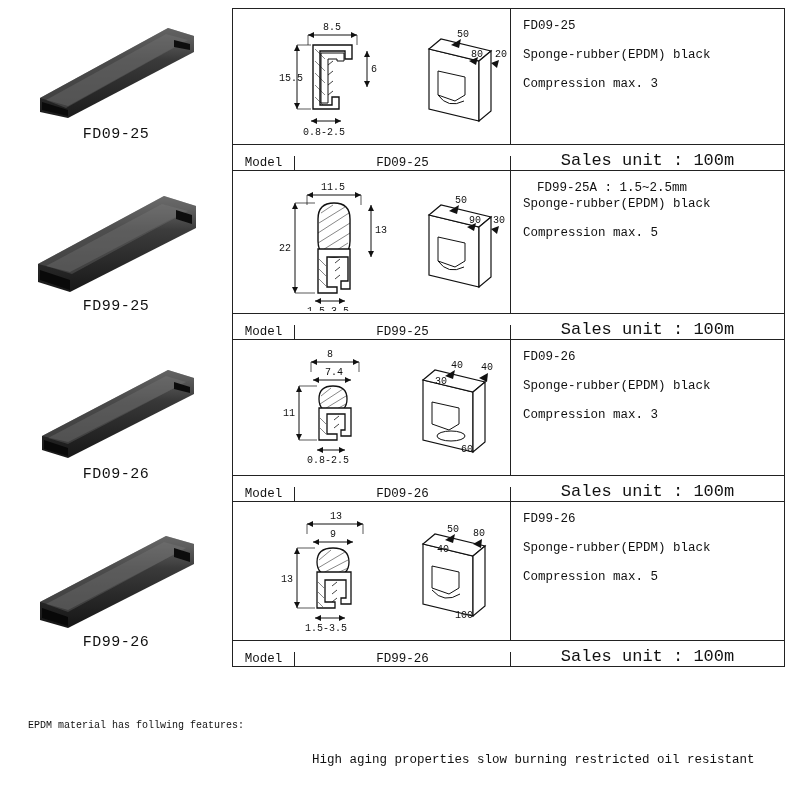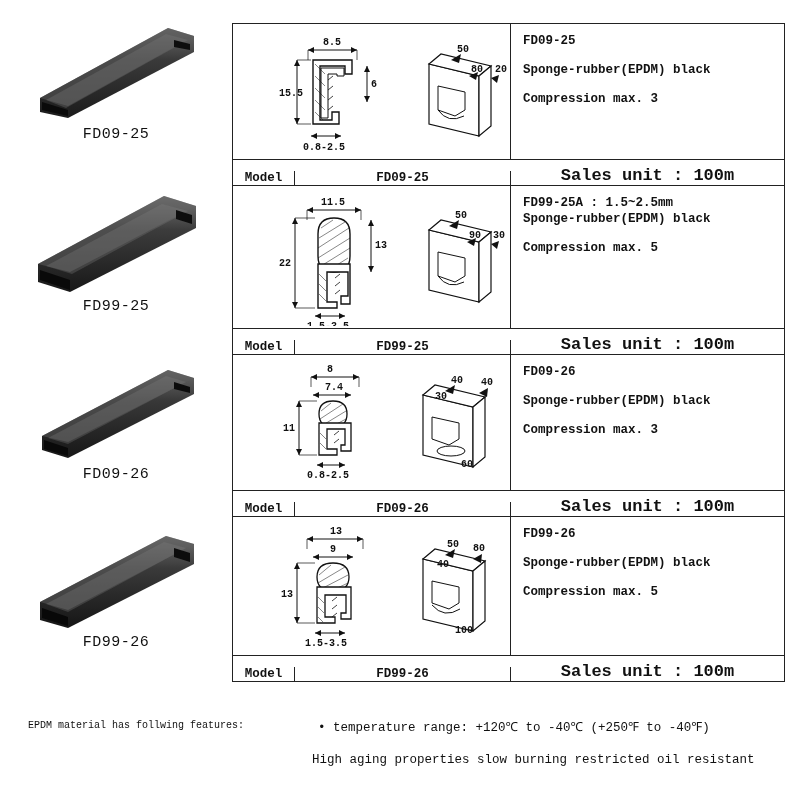--- a/index.html
+++ b/index.html
@@ -51,25 +51,24 @@
     font-size: 15px;
     letter-spacing: 0.5px;
     font-family: "Liberation Mono", monospace;
     color: #111;
   }
 
   
   .table-wrap {
     position: absolute;
     left: 232px;
-    top: 23px;
+    top: 8px;
     width: 553px;
     border: 1.5px solid #222;
     box-sizing: border-box;
-    font-weight: bold;
   }
   .row-group {
     border-bottom: 1.5px solid #222;
     position: relative;
   }
   .row-group:last-child { border-bottom: none; }
 
   .rg-main {
     display: flex;
     height: 135px;
@@ -88,21 +87,21 @@
     position: relative;
   }
   .cell-text .tline {
     font-size: 12.5px;
     line-height: 15px;
     font-family: "Liberation Mono", monospace;
     color: #111;
     margin-bottom: 14px;
     white-space: nowrap;
   }
-  .cell-text .tline.tight { margin-bottom: 1px; }
+  .cell-text .tline.tight { margin-bottom: 1px; margin-left: 14px; }
 
   .rg-foot {
     display: flex;
     height: 25px;
     border-top: 1.5px solid #222;
     align-items: flex-end;
   }
   .foot-model-label {
     width: 62px;
     box-sizing: border-box;
@@ -552,20 +551,19 @@
         <div class="foot-model-value">FD99-26</div>
         <div class="foot-sales">Sales unit : 100m</div>
       </div>
     </div>
 
   </div>
 
   <div class="features">
     <div class="feat-lead">EPDM material has follwing features:</div>
     <div class="feat-list">
-      <div class="feat-item">• temperature range: +120℃ to -40℃ (+250℉ to -40℉)</div>
     </div>
     <div class="feat-tail">
       <div>High aging properties slow burning  restricted oil resistant</div>
     </div>
   </div>
 
 </div>
 
 </body></html>

